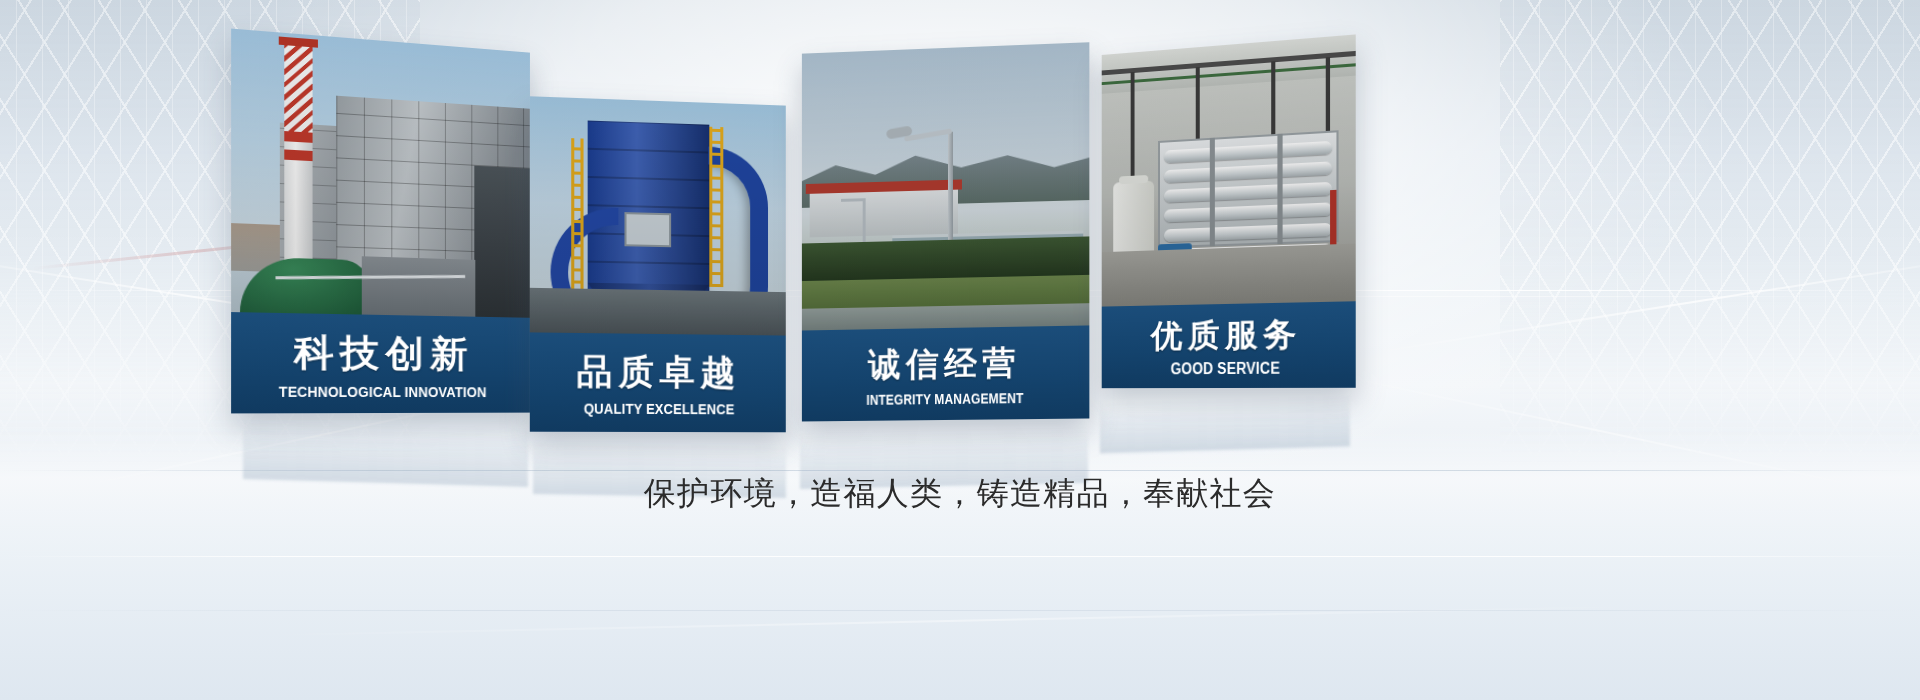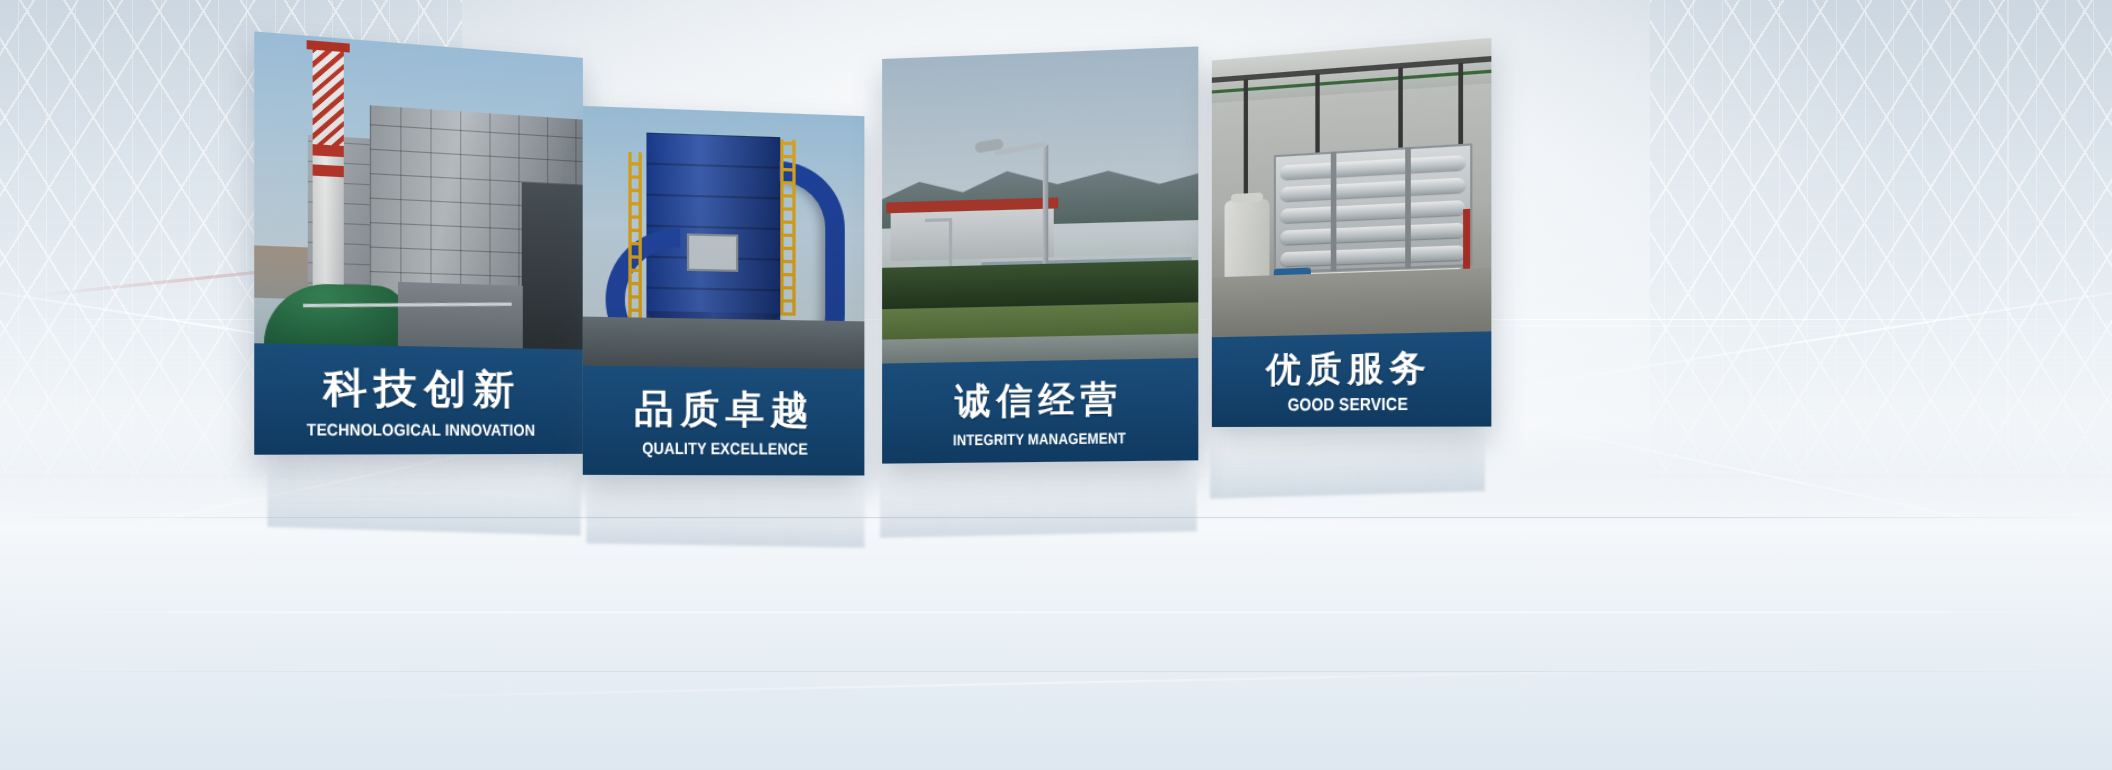--- a/index.html
+++ b/index.html
@@ -439,14 +439,15 @@
         </div>
       </div>
       <div class="cap">
         <div class="cn">优质服务</div>
         <div class="en">GOOD SERVICE</div>
       </div>
     </div>
 
   </div>
 
+  <div class="tagline">保护环境，造福人类，铸造精品，奉献社会</div>
 
 </div>
 
 </body></html>

